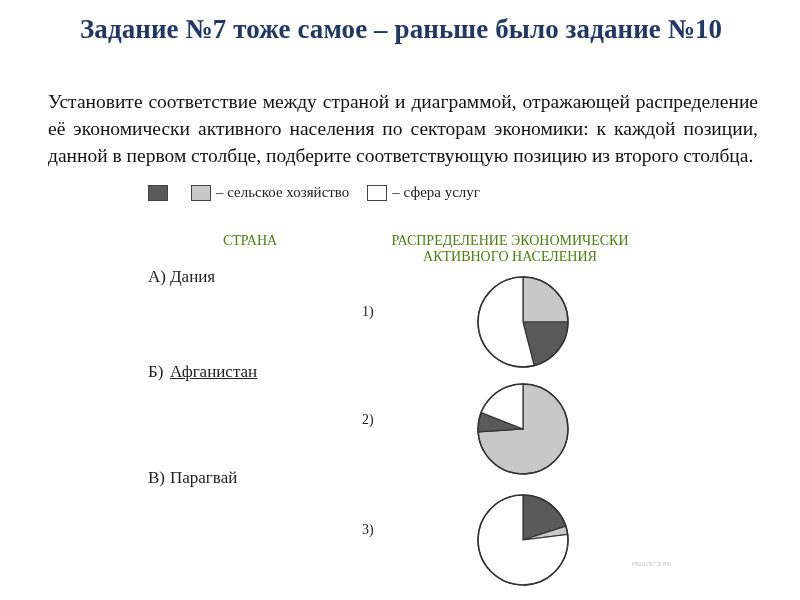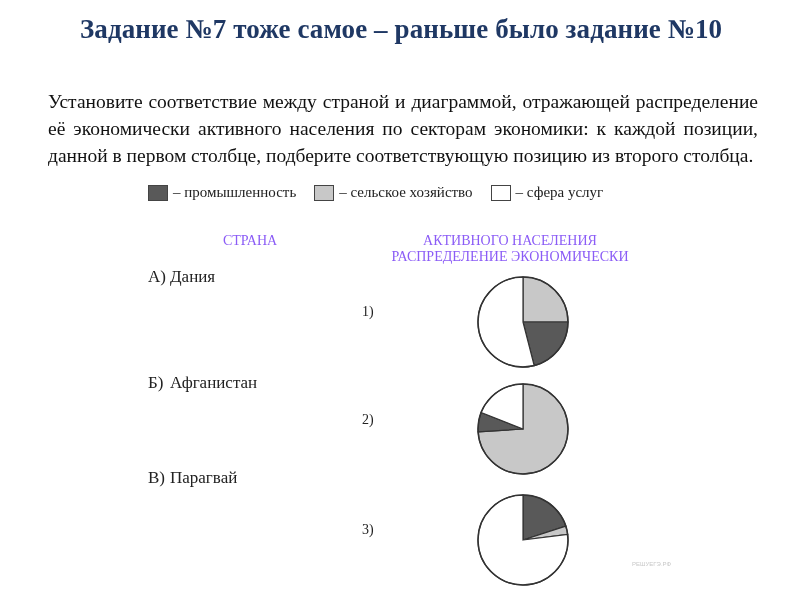--- a/index.html
+++ b/index.html
@@ -2,58 +2,57 @@
 <html><head>
 <meta charset="utf-8">
 <style>
   html, body { margin: 0; padding: 0; background: #ffffff; }
   body { width: 800px; height: 600px; position: relative; overflow: hidden; font-family: "Liberation Serif", "DejaVu Serif", serif; color: #000; }
   .title { position: absolute; left: 80px; top: 14px; font-size: 27px; font-weight: bold; color: #1f3864; white-space: nowrap; letter-spacing: 0.1px; }
   .task { position: absolute; left: 48px; top: 72px; width: 710px; font-size: 19.5px; line-height: 27px; text-align: justify; color: #111; margin-top: 16px; }
   .legend { position: absolute; left: 148px; top: 184px; font-size: 15px; color: #222; white-space: nowrap; display: flex; align-items: center; }
   .legend .item { display: flex; align-items: center; margin-right: 18px; }
   .legend .sw { width: 18px; height: 14px; border: 1px solid #444; margin-right: 5px; display: inline-block; }
-  .col-head { position: absolute; font-size: 14px; color: #8b5cf6; text-align: center; line-height: 16px; }
+  .col-head { position: absolute; font-size: 14px; color: #4d7c0f; text-align: center; line-height: 16px; }
   .country { position: absolute; left: 148px; font-size: 17px; color: #222; white-space: nowrap; }
   .country .letter { display: inline-block; width: 22px; }
   .num { position: absolute; left: 362px; font-size: 14px; color: #222; }
   .pie { position: absolute; }
   .watermark { position: absolute; left: 632px; top: 561px; font-size: 6px; color: #c8c8c8; font-family: "Liberation Sans", sans-serif; }
 </style>
 </head>
 <body>
 
 <div class="title">Задание №7 тоже самое – раньше было задание №10</div>
 <div class="task">Установите соответствие между страной и диаграммой, отражающей распределение её экономически активного населения по секторам экономики: к каждой позиции, данной в первом столбце, подберите соответствующую позицию из второго столбца.</div>
 
 <div class="legend">
   <div class="item">
     <span class="sw" style="background:#595959"></span>
-    <span>– промышленность</span>
   </div>
   <div class="item">
     <span class="sw" style="background:#c8c8c8"></span>
     <span>– сельское хозяйство</span>
   </div>
   <div class="item">
     <span class="sw" style="background:#ffffff"></span>
     <span>– сфера услуг</span>
   </div>
 </div>
 
 <div class="col-head" style="left:200px; top:233px; width:100px;">СТРАНА</div>
 <div class="col-head" style="left:360px; top:233px; width:300px;">
+  <div>РАСПРЕДЕЛЕНИЕ ЭКОНОМИЧЕСКИ</div>
   <div>АКТИВНОГО НАСЕЛЕНИЯ</div>
-  <div>РАСПРЕДЕЛЕНИЕ ЭКОНОМИЧЕСКИ</div>
 </div>
 
 <div class="country" style="top:267px;">
   <span class="letter">А)</span><span>Дания</span>
 </div>
-<div class="country" style="top:373px;">
+<div class="country" style="top:362px;text-decoration:underline;">
   <span class="letter">Б)</span><span>Афганистан</span>
 </div>
 <div class="country" style="top:468px;">
   <span class="letter">В)</span><span>Парагвай</span>
 </div>
 
 <div class="num" style="top:304px;">1)</div>
 <div class="num" style="top:412px;">2)</div>
 <div class="num" style="top:522px;">3)</div>
 

